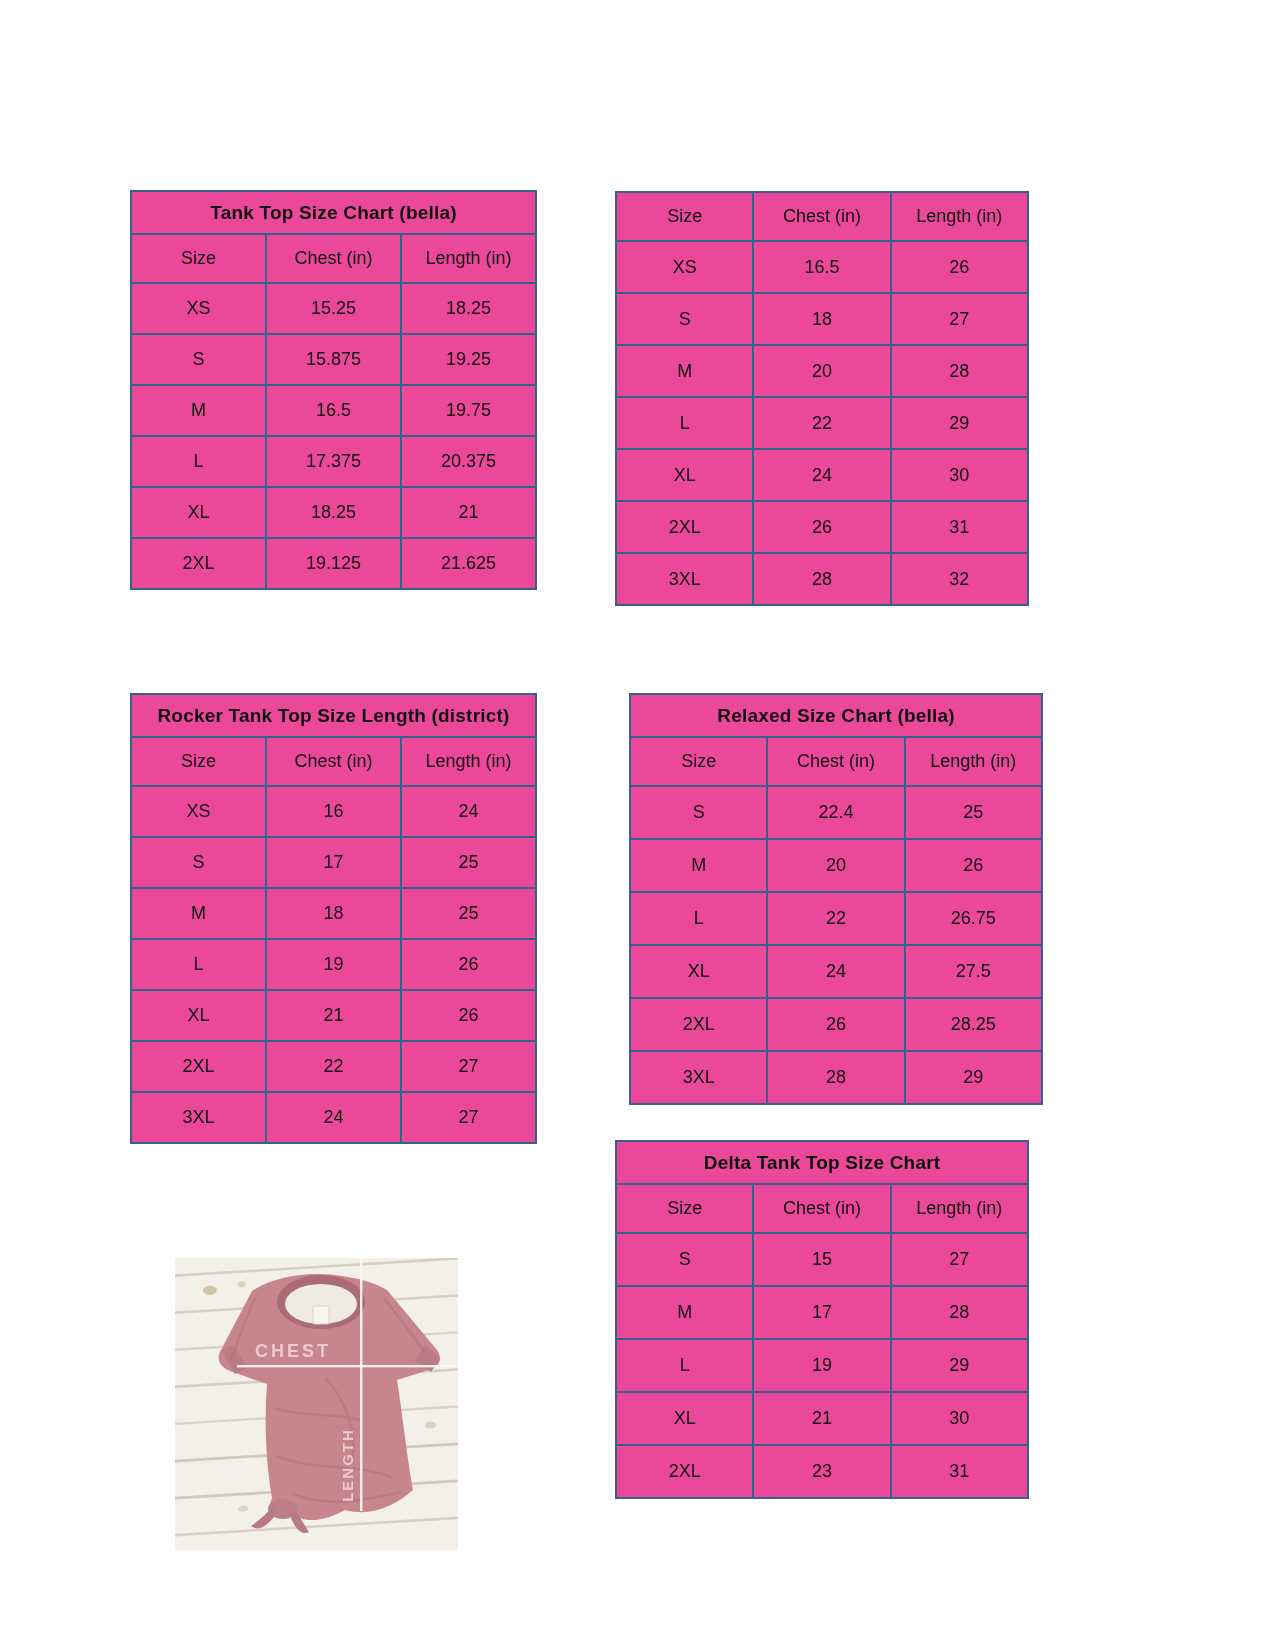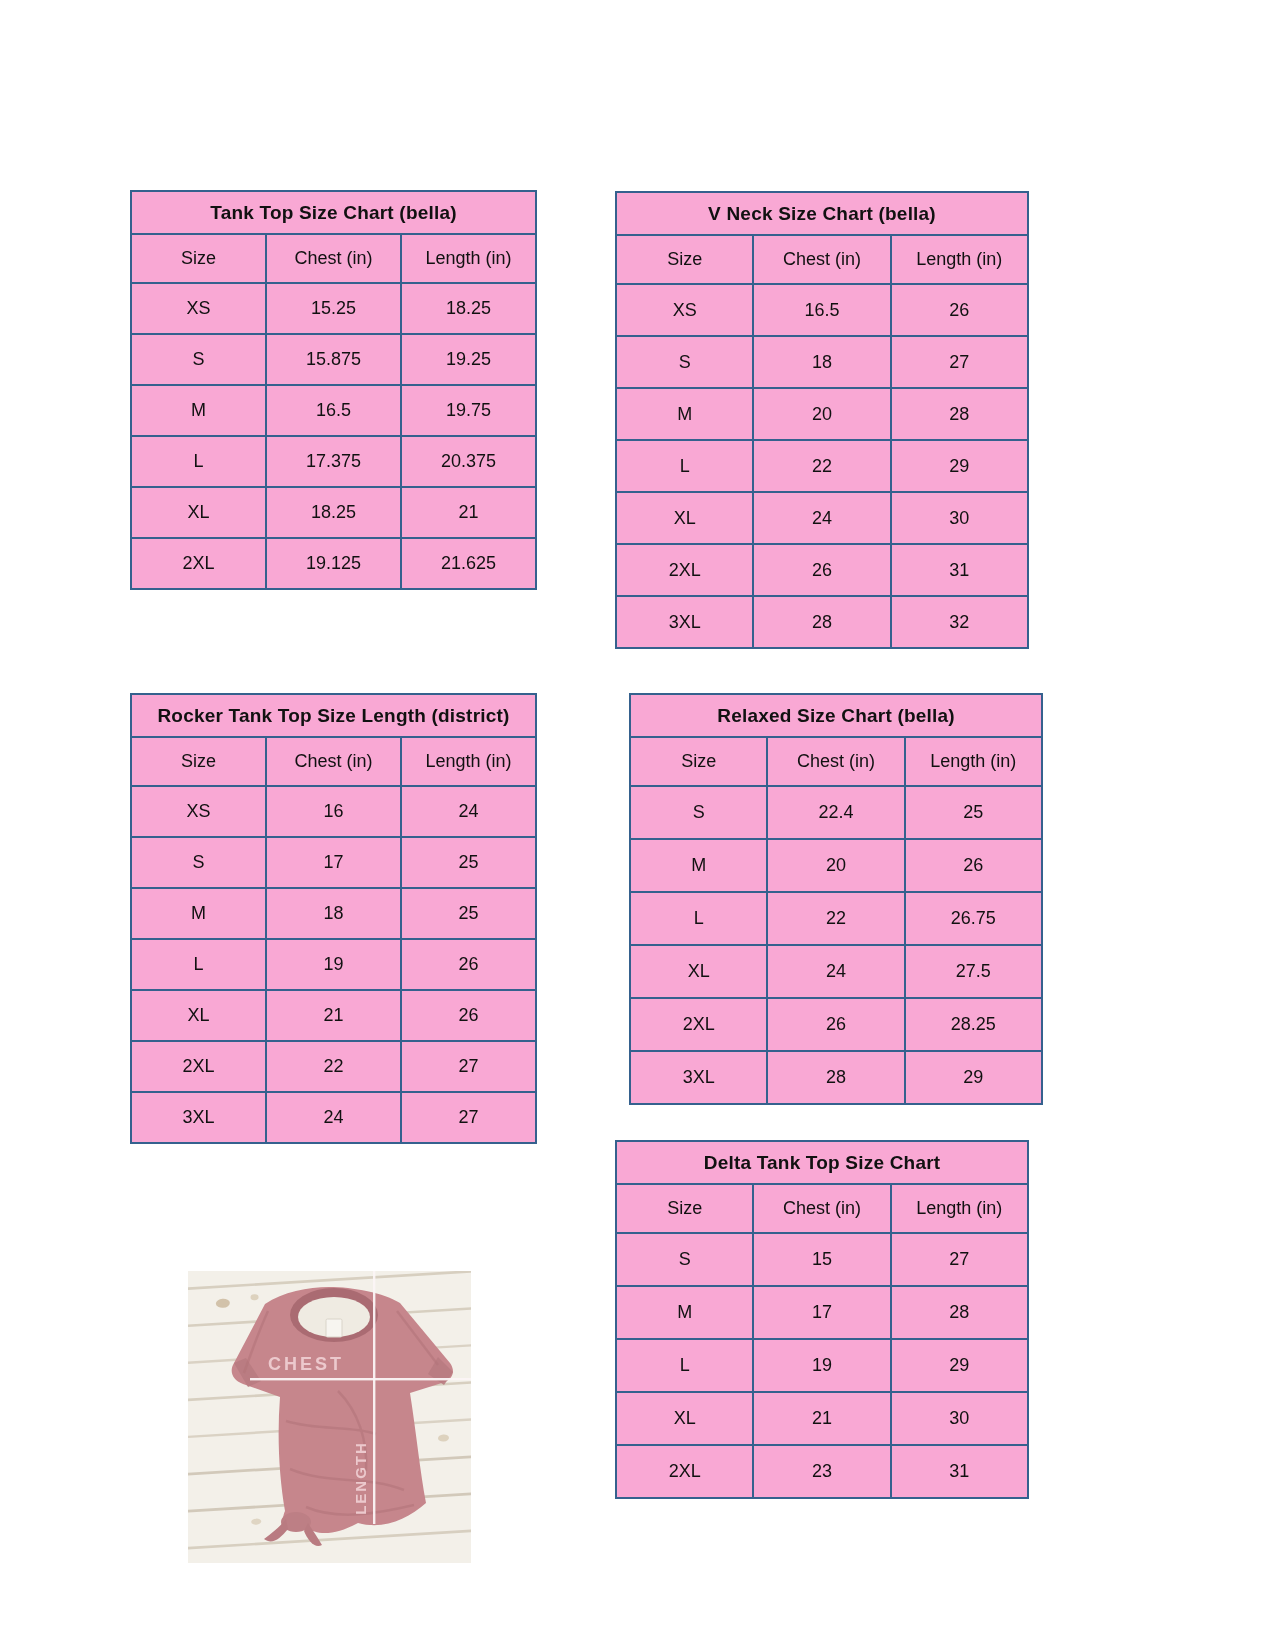--- a/index.html
+++ b/index.html
@@ -10,21 +10,21 @@
     color:#111111;
     position:relative;
   }
   .page { position:absolute; left:0; top:0; width:1275px; height:1650px; background:#ffffff; }
 
   .size-chart { position:absolute; }
   table.size-table {
     border-collapse:collapse;
     width:100%;
     table-layout:fixed;
-    background:#f9a8d4;
+    background:#ec4899;
   }
   .size-table th, .size-table td {
     border:2px solid var(--tbl-border, #35618e);
     text-align:center;
     vertical-align:middle;
     padding:0;
     color:#111111;
   }
   .size-table .title-row th { height:41px; font-size:19px; font-weight:bold; letter-spacing:0.2px; }
   .size-table .header-row td { height:47px; font-size:18px; }
@@ -37,21 +37,21 @@
   #tbl-delta       .data-row td { height:51px; }
 
   #tbl-tank-top { left:130px; top:190px;  width:407px; }
   #tbl-v-neck   { left:615px; top:191px;  width:414px; }
   #tbl-rocker   { left:130px; top:693px;  width:407px; }
   #tbl-relaxed  { left:615px; top:693px;  width:414px;padding-left:14px; }
   #tbl-delta    { left:615px; top:1140px; width:414px; }
 
   figure.shirt-photo {
     position:absolute; left:172px; top:1255px;
-    width:283px; height:292px; margin:16px; overflow:hidden;
+    width:283px; height:292px; margin:3px; overflow:hidden;
   }
   figure.shirt-photo svg { display:block; }
 </style>
 </head>
 <body style="--tbl-border: #35618e;">
 
 <div class="page">
 
   <section id="tbl-tank-top" class="size-chart">
       <table class="size-table">
@@ -94,23 +94,20 @@
             <td>19.125</td>
             <td>21.625</td>
           </tr>
         </tbody>
       </table>
     </section>
 
   <section id="tbl-v-neck" class="size-chart">
       <table class="size-table">
         <tbody>
-          <tr class="title-row">
-            <th colspan="3">V Neck Size Chart  (bella)</th>
-          </tr>
           <tr class="header-row">
             <td>Size</td>
             <td>Chest (in)</td>
             <td>Length (in)</td>
           </tr>
           <tr class="data-row">
             <td>XS</td>
             <td>16.5</td>
             <td>26</td>
           </tr>

